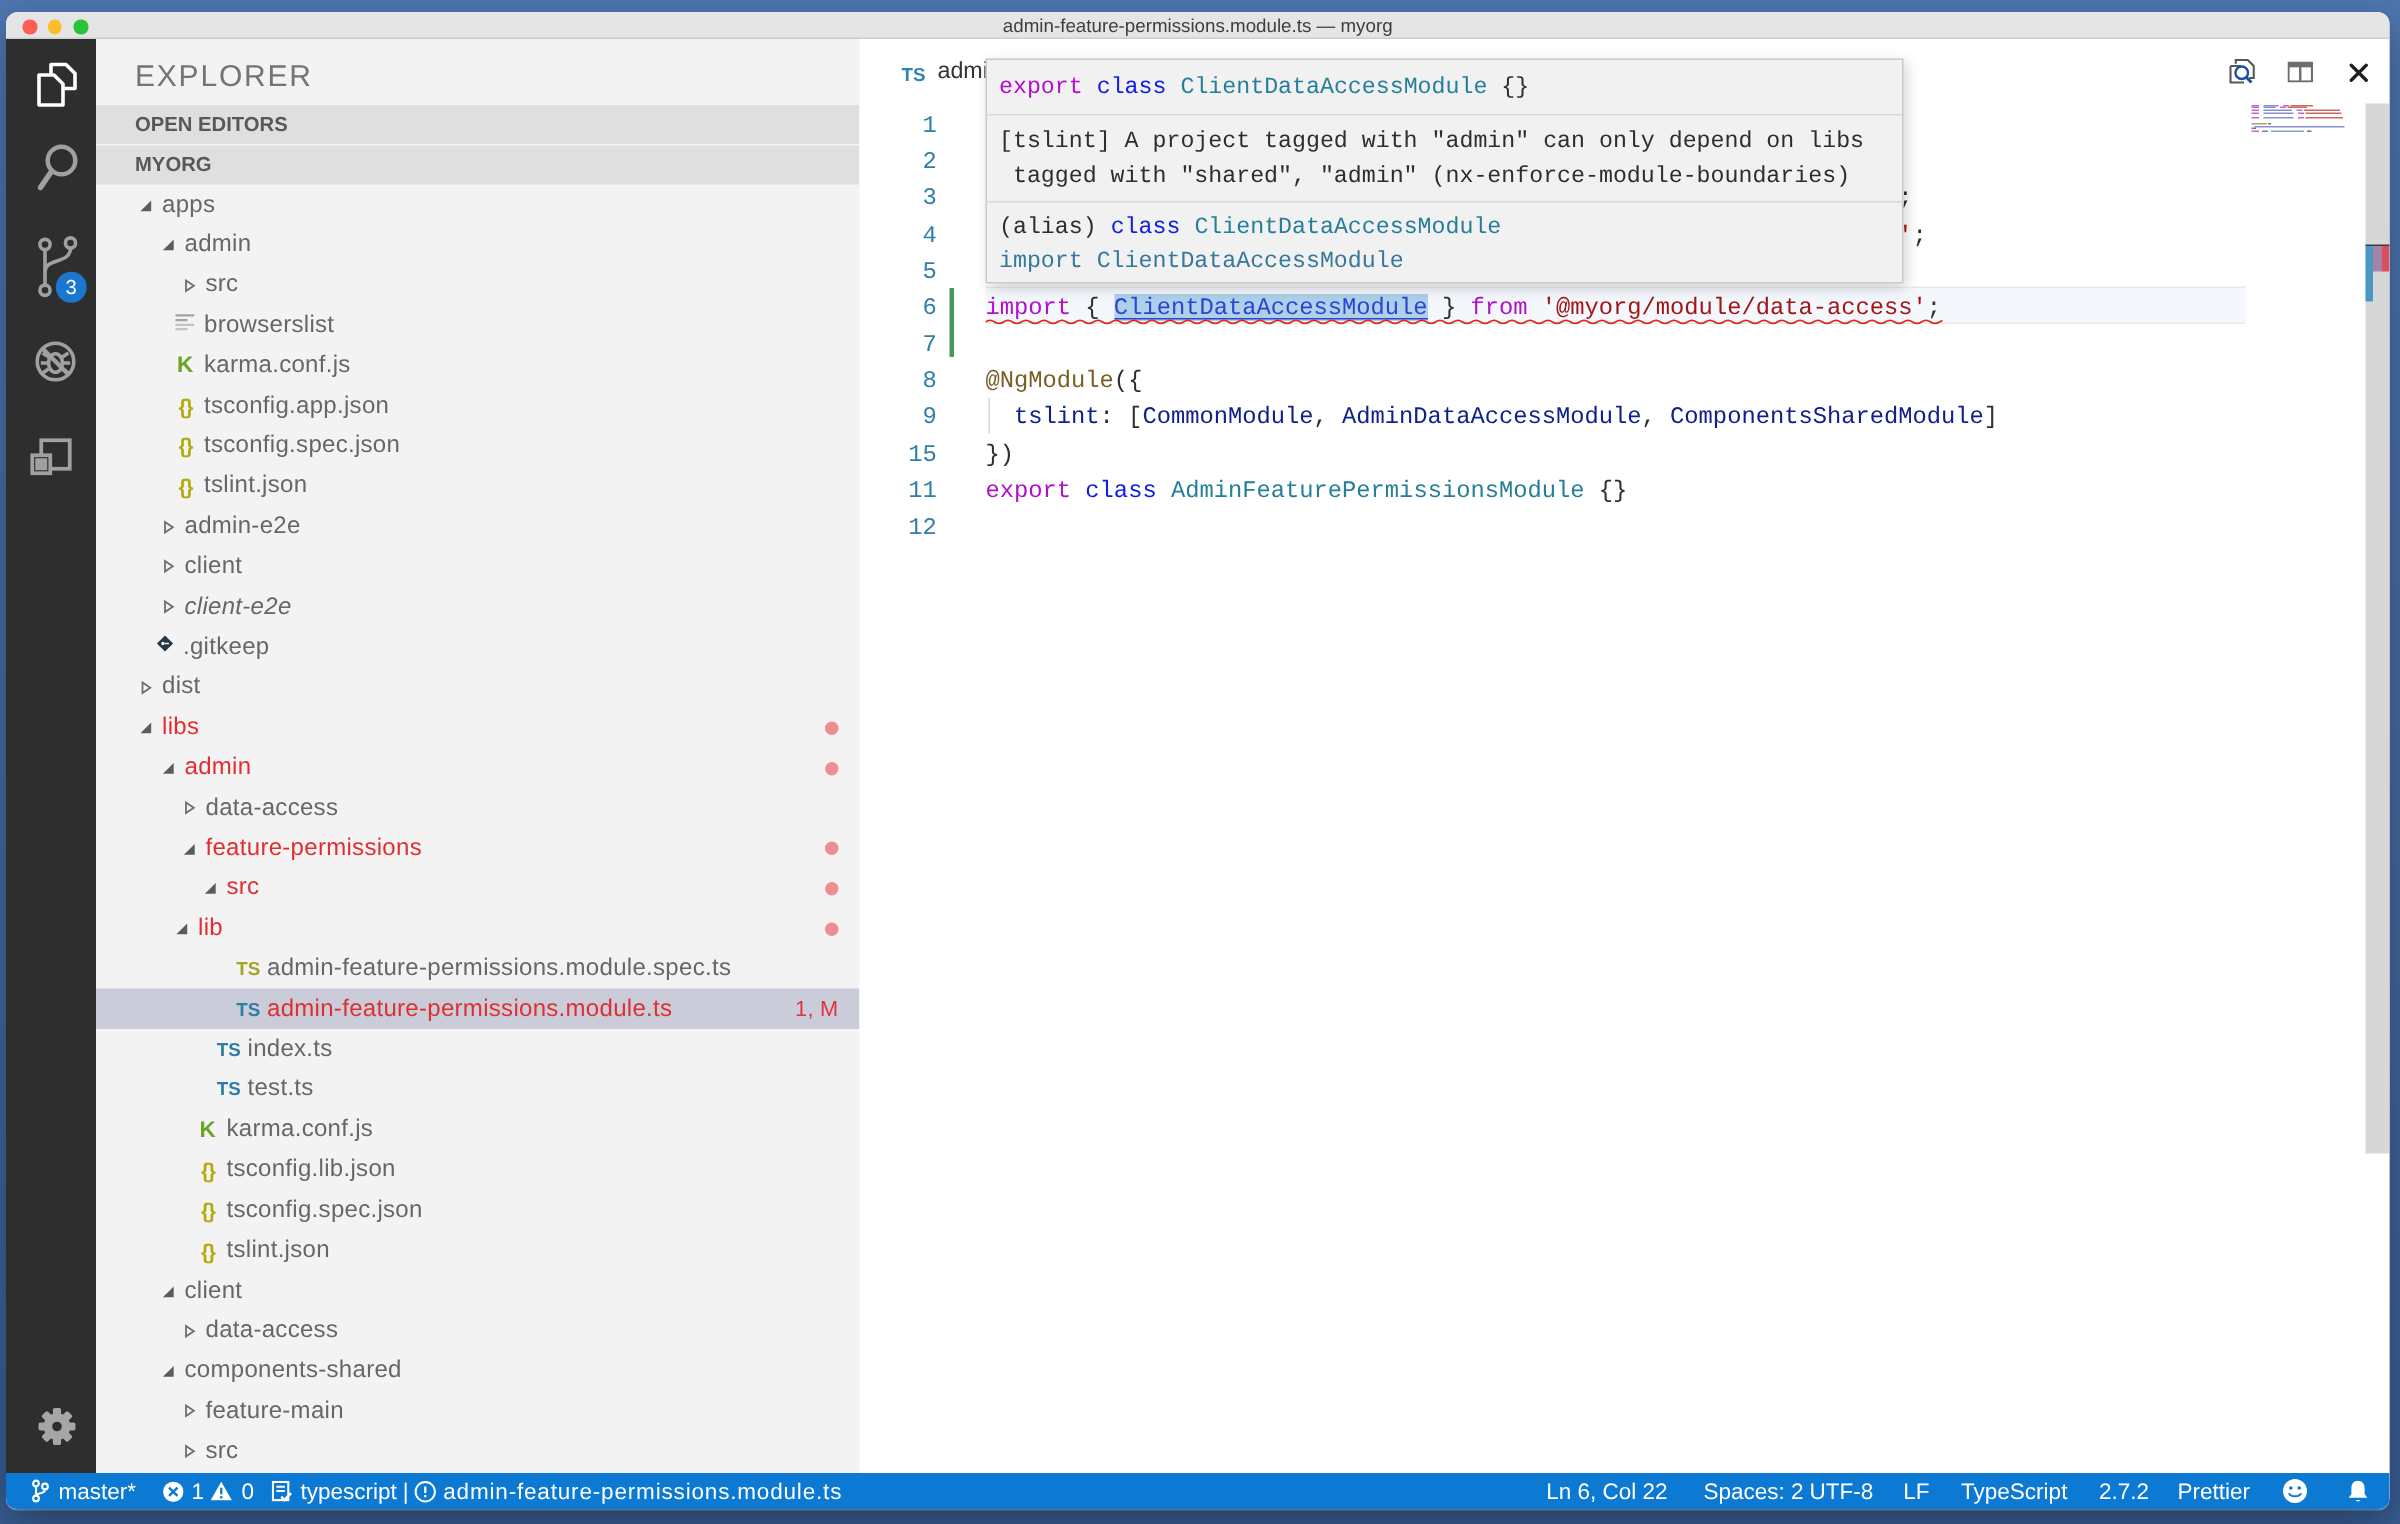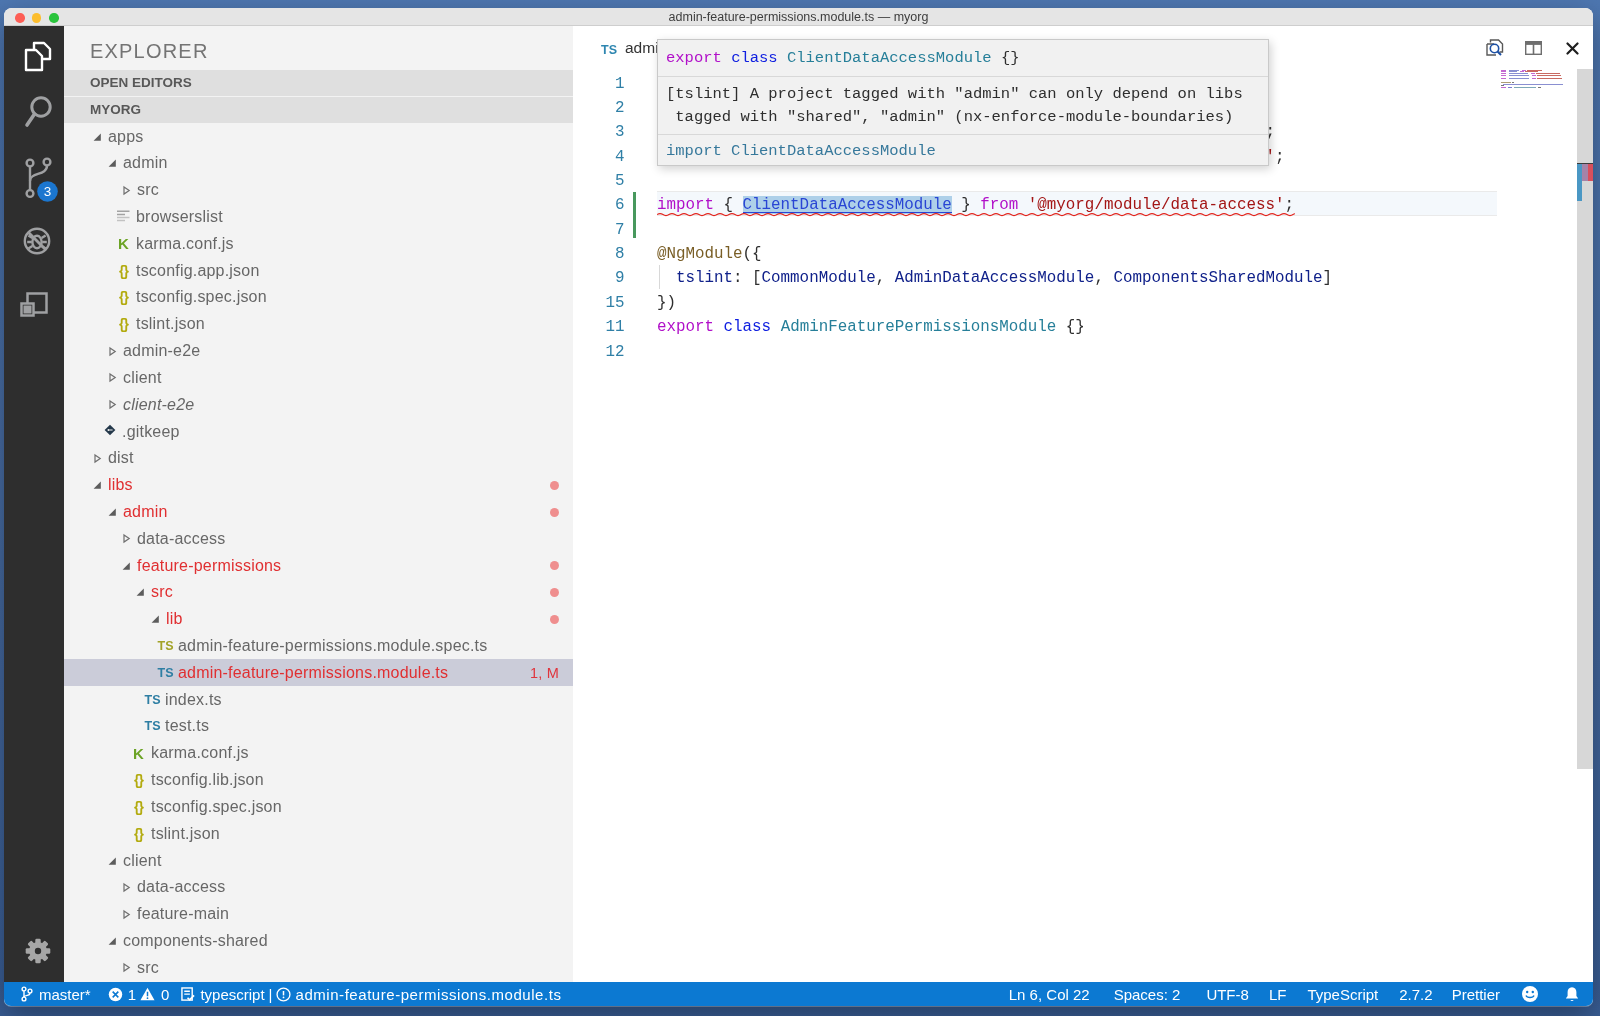--- a/index.html
+++ b/index.html
@@ -196,21 +196,21 @@
       <div class="r red" style="padding-left:57px;"><span class="tw">
             <svg width="10" height="10" viewBox="0 0 10 10">
               <polygon points="8.8,1.6 8.8,8.8 1.6,8.8" fill="#5c5c5c"></polygon>
             </svg>
           </span>feature-permissions<span class="dot"></span></div>
       <div class="r red" style="padding-left:71px;"><span class="tw">
             <svg width="10" height="10" viewBox="0 0 10 10">
               <polygon points="8.8,1.6 8.8,8.8 1.6,8.8" fill="#5c5c5c"></polygon>
             </svg>
           </span>src<span class="dot"></span></div>
-      <div class="r red" style="padding-left:86px;"><span class="tw">
+      <div class="r red" style="padding-left:52px;"><span class="tw">
             <svg width="10" height="10" viewBox="0 0 10 10">
               <polygon points="8.8,1.6 8.8,8.8 1.6,8.8" fill="#5c5c5c"></polygon>
             </svg>
           </span>lib<span class="dot"></span></div>
       <div class="r" style="padding-left:93px;"><span class="ic TS tso">TS</span>admin-feature-permissions.module.spec.ts</div>
       <div class="r sel red" style="padding-left:93px;"><span class="ic TS tsb">TS</span>admin-feature-permissions.module.ts<span class="badge">1, M</span></div>
       <div class="r" style="padding-left:80px;"><span class="ic TS tsb">TS</span>index.ts</div>
       <div class="r" style="padding-left:80px;"><span class="ic TS tsb">TS</span>test.ts</div>
       <div class="r" style="padding-left:66px;"><span class="ic K">K</span>karma.conf.js</div>
       <div class="r" style="padding-left:66px;"><span class="ic J">{}</span>tsconfig.lib.json</div>
@@ -219,30 +219,30 @@
       <div class="r" style="padding-left:43px;"><span class="tw">
             <svg width="10" height="10" viewBox="0 0 10 10">
               <polygon points="8.8,1.6 8.8,8.8 1.6,8.8" fill="#5c5c5c"></polygon>
             </svg>
           </span>client</div>
       <div class="r" style="padding-left:57px;"><span class="tw">
             <svg width="10" height="11" viewBox="0 0 10 11">
               <polygon points="3,2 8.2,5.5 3,9" fill="none" stroke="#6e6e6e" stroke-width="1.2"></polygon>
             </svg>
           </span>data-access</div>
+      <div class="r" style="padding-left:43px;"><span class="tw">
+            <svg width="10" height="10" viewBox="0 0 10 10">
+              <polygon points="8.8,1.6 8.8,8.8 1.6,8.8" fill="#5c5c5c"></polygon>
+            </svg>
+          </span>components-shared</div>
       <div class="r" style="padding-left:57px;"><span class="tw">
             <svg width="10" height="11" viewBox="0 0 10 11">
               <polygon points="3,2 8.2,5.5 3,9" fill="none" stroke="#6e6e6e" stroke-width="1.2"></polygon>
             </svg>
           </span>feature-main</div>
-      <div class="r" style="padding-left:43px;"><span class="tw">
-            <svg width="10" height="10" viewBox="0 0 10 10">
-              <polygon points="8.8,1.6 8.8,8.8 1.6,8.8" fill="#5c5c5c"></polygon>
-            </svg>
-          </span>components-shared</div>
       <div class="r" style="padding-left:57px;"><span class="tw">
             <svg width="10" height="11" viewBox="0 0 10 11">
               <polygon points="3,2 8.2,5.5 3,9" fill="none" stroke="#6e6e6e" stroke-width="1.2"></polygon>
             </svg>
           </span>src</div>
     </div>
   </div>
   <div id="editor">
     <div id="tabTS" class="TS tsb">TS</div>
     <div id="tabname">admin-feature-permissions.module.ts</div>
@@ -351,20 +351,21 @@
     </svg>
     <svg style="position:absolute;left:993px;top:16px;" width="13" height="13" viewBox="0 0 13 13">
       <path d="M1.5 1.5 L11.5 11.5 M11.5 1.5 L1.5 11.5" stroke="#1f1f1f" stroke-width="2.2" stroke-linecap="round"></path>
     </svg>
 
     <div id="hover">
       <div class="hs1"><span class="kw">export</span> <span class="cls">class</span> <span class="typ">ClientDataAccessModule</span> {}</div>
       <div class="hs2">[tslint] A project tagged with "admin" can only depend on libs
  tagged with "shared", "admin" (nx-enforce-module-boundaries)</div>
       <div class="hs3">
+          <div>(alias) <span class="cls">class</span> <span class="typ">ClientDataAccessModule</span></div>
           <div style="color:#36789b;">import ClientDataAccessModule</div>
         </div>
     </div>
   </div>
   <div id="statusbar">
     <svg style="margin-left:16px;" width="13" height="16" viewBox="0 0 13 16">
       <g fill="none" stroke="#fff" stroke-width="1.4">
         <circle cx="4" cy="3" r="1.9"></circle>
         <circle cx="4" cy="13" r="1.9"></circle>
         <circle cx="10" cy="5" r="1.9"></circle>
@@ -392,21 +393,21 @@
     <span style="margin-left:5px;">typescript</span>
     <span style="margin-left:4px;margin-right:4px;">|</span>
     <svg width="15" height="15" viewBox="0 0 17 17">
       <circle cx="8.5" cy="8.5" r="7.3" fill="none" stroke="#fff" stroke-width="1.5"></circle>
       <path d="M8.5 4.5 V9.5" stroke="#fff" stroke-width="1.7"></path>
       <circle cx="8.5" cy="11.8" r="1" fill="#fff"></circle>
     </svg>
     <span style="margin-left:4px;letter-spacing:0.55px;">admin-feature-permissions.module.ts</span>
     <span style="margin-left:auto;">Ln 6, Col 22</span>
     <span style="margin-left:24px;">Spaces: 2</span>
-    <span style="margin-left:26px;">UTF-8</span>
+    <span style="margin-left:4px;">UTF-8</span>
     <span style="margin-left:20px;">LF</span>
     <span style="margin-left:21px;">TypeScript</span>
     <span style="margin-left:21px;">2.7.2</span>
     <span style="margin-left:19px;">Prettier</span>
     <svg style="margin-left:21px;" width="18" height="18" viewBox="0 0 18 18">
       <circle cx="9" cy="9" r="8" fill="#fff"></circle>
       <circle cx="6.2" cy="7" r="1.2" fill="#0c79d2"></circle>
       <circle cx="11.8" cy="7" r="1.2" fill="#0c79d2"></circle>
       <path d="M5 10.5 C6 13.2, 12 13.2, 13 10.5" fill="none" stroke="#0c79d2" stroke-width="1.4"></path>
     </svg>

